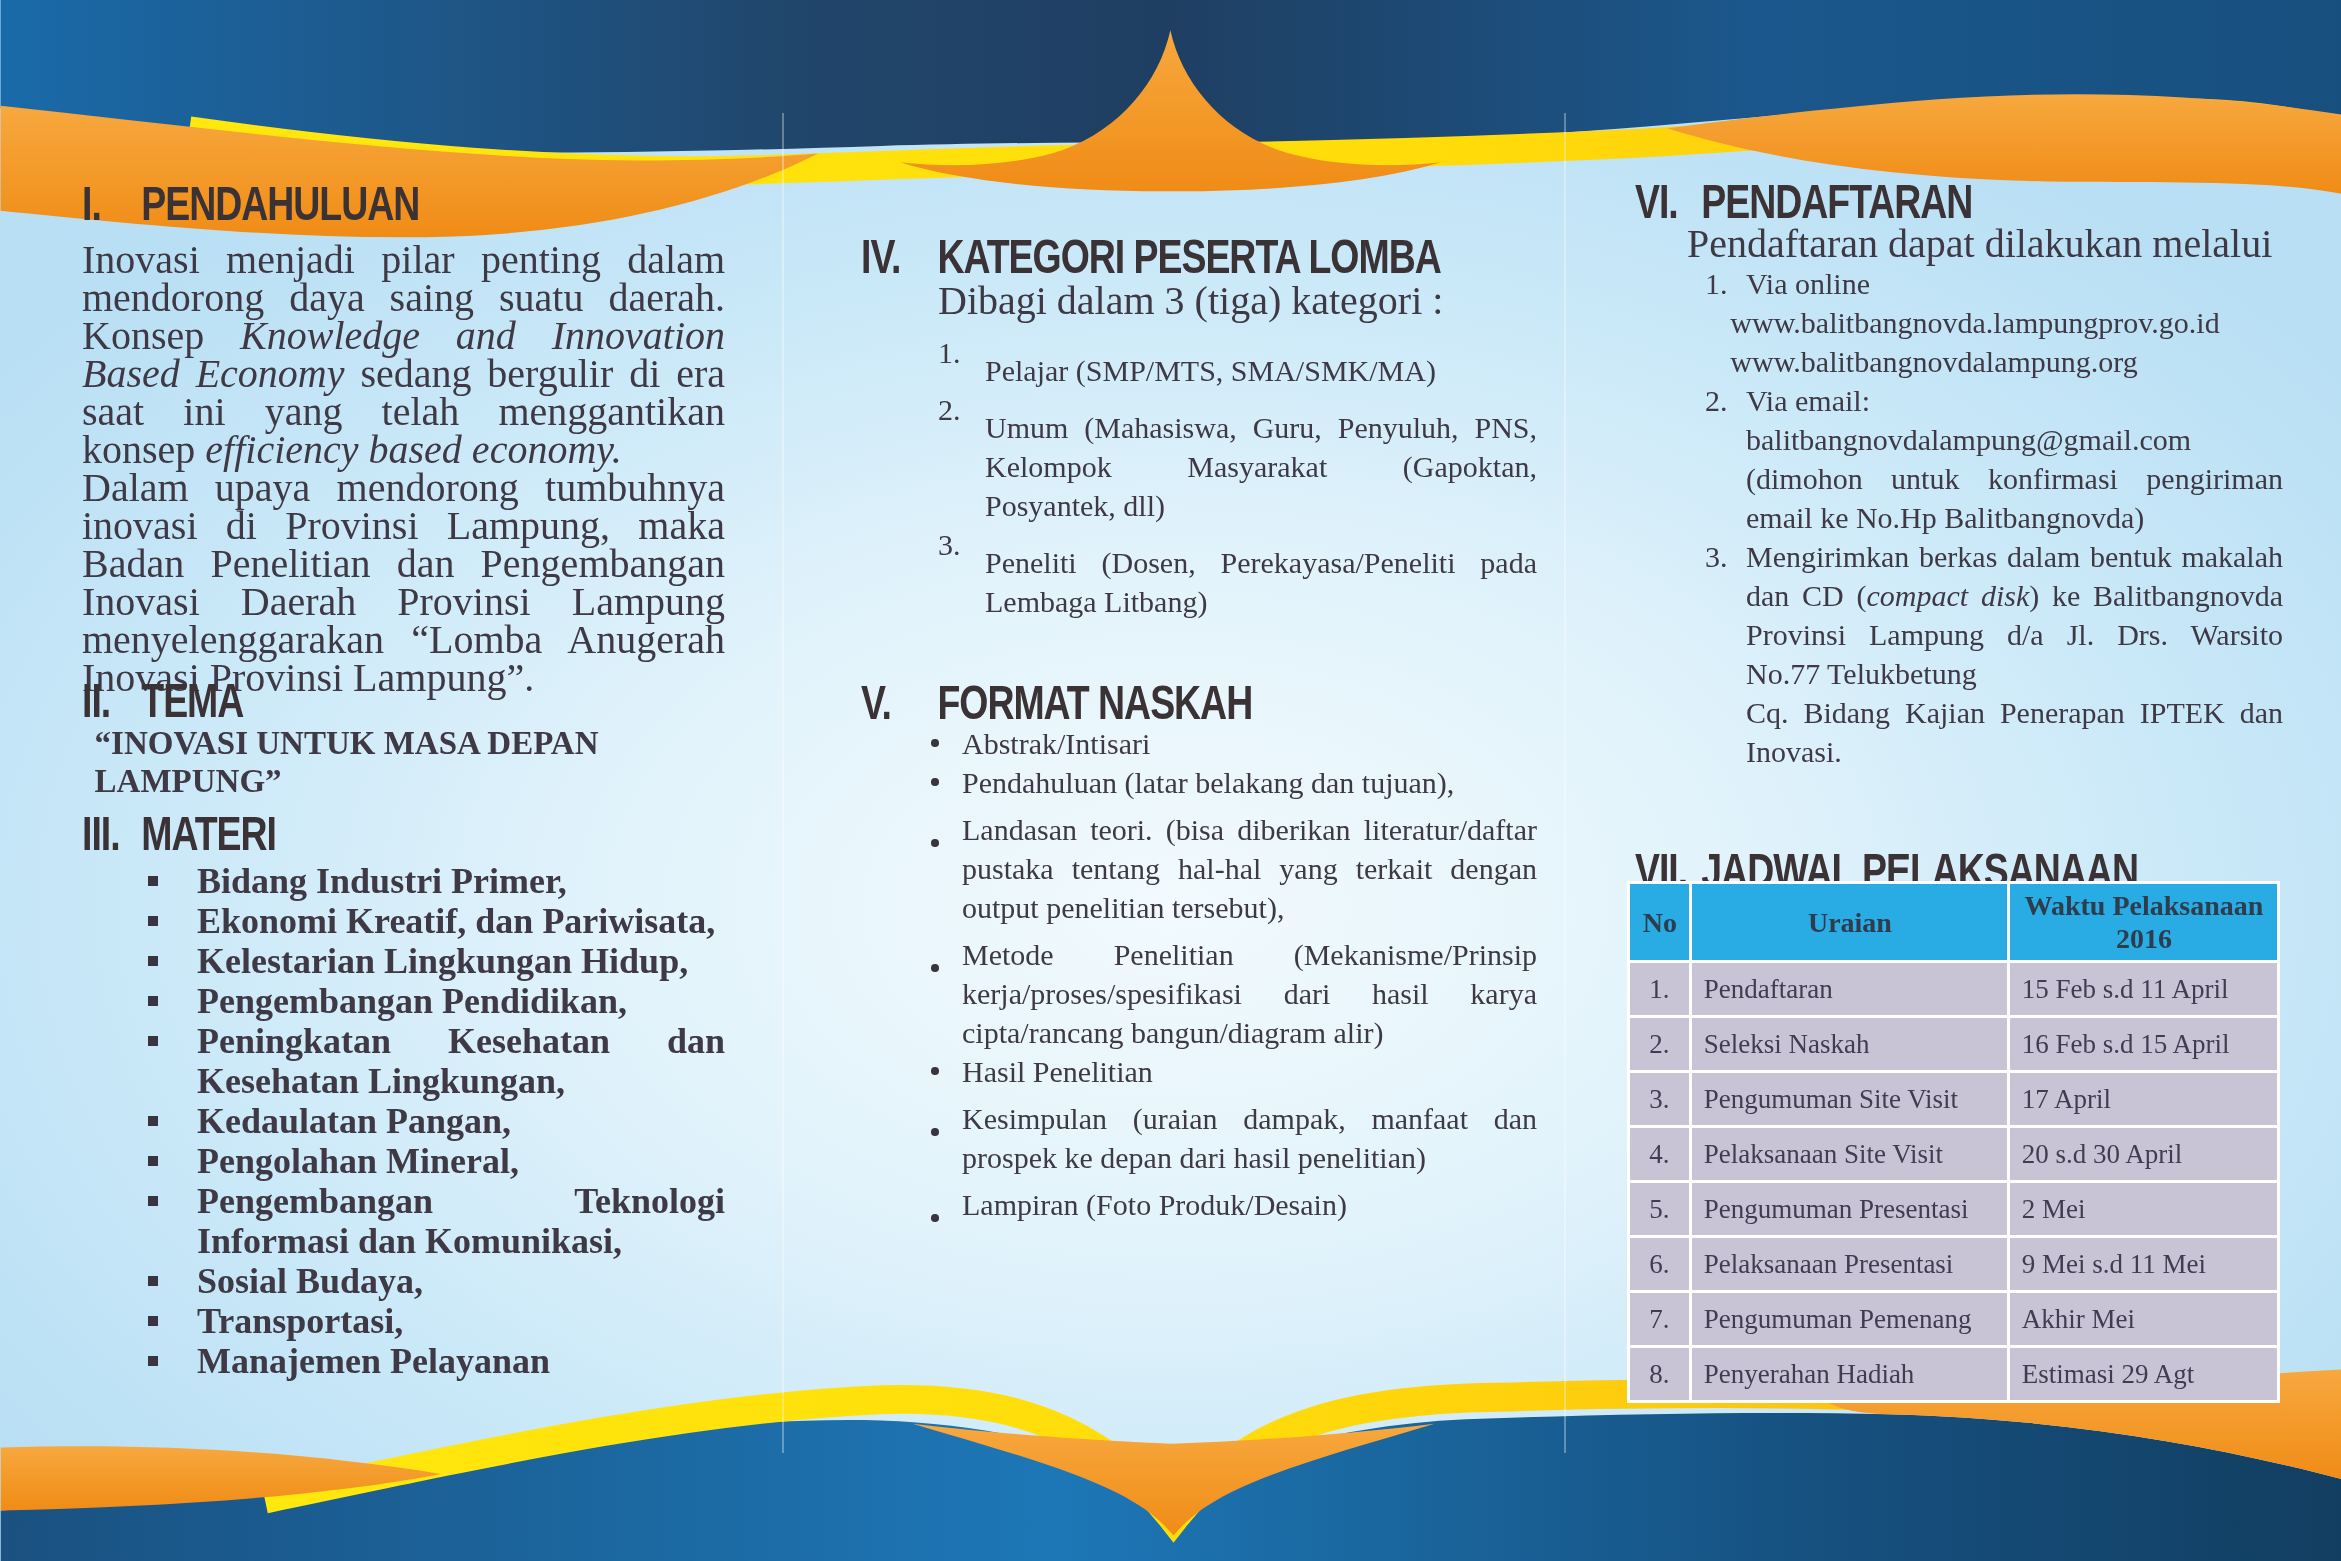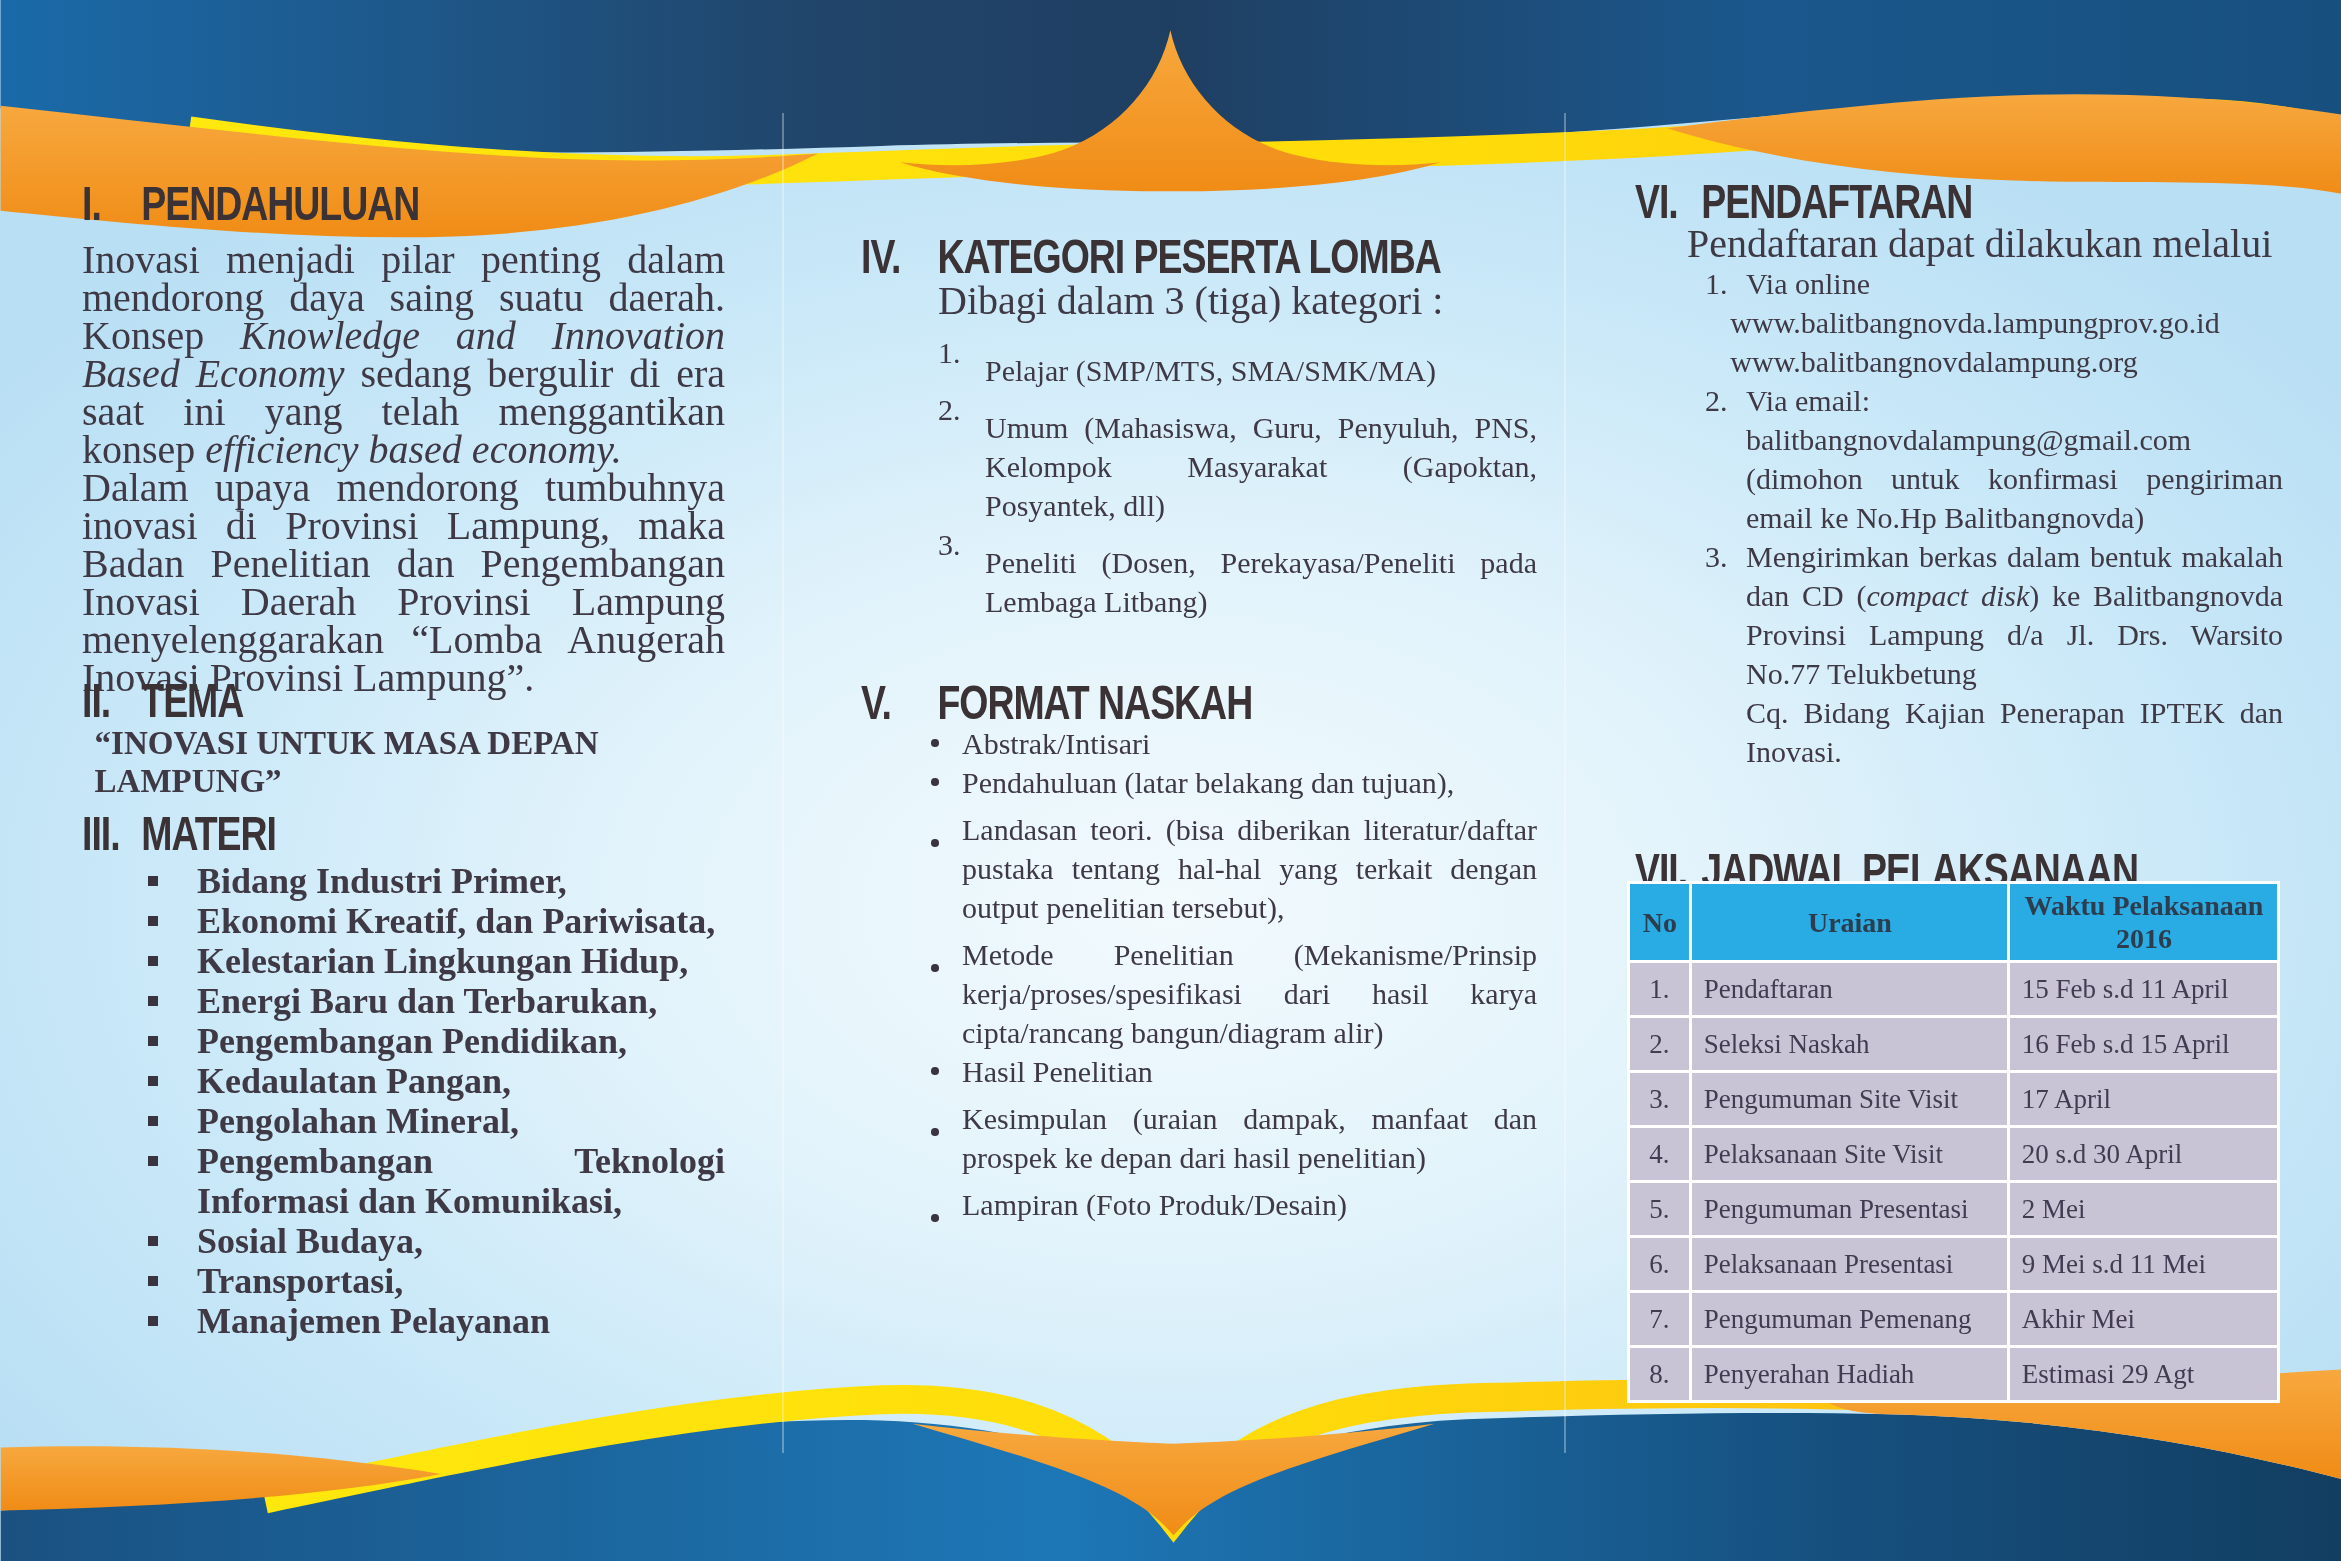--- a/index.html
+++ b/index.html
@@ -120,22 +120,22 @@
   <div class="sech" style="top:809px">
     <div class="hrow">
         <span class="hn">III.</span>
         <span class="ht">MATERI</span>
       </div>
   </div>
   <ul class="mlist" style="top:861px">
     <li><span class="sq"></span><span>Bidang Industri Primer,</span></li>
     <li><span class="sq"></span><span>Ekonomi Kreatif, dan Pariwisata,</span></li>
     <li><span class="sq"></span><span>Kelestarian Lingkungan Hidup,</span></li>
-    <li><span class="sq"></span><span>Energi Baru dan Terbarukan,</span></li>
     <li><span class="sq"></span><span>Pengembangan Pendidikan,</span></li>
+    <li><span class="sq"></span><span>Peningkatan Kesehatan dan Kesehatan Lingkungan,</span></li>
     <li><span class="sq"></span><span>Kedaulatan Pangan,</span></li>
     <li><span class="sq"></span><span>Pengolahan Mineral,</span></li>
     <li><span class="sq"></span><span>Pengembangan Teknologi Informasi dan Komunikasi,</span></li>
     <li><span class="sq"></span><span>Sosial Budaya,</span></li>
     <li><span class="sq"></span><span>Transportasi,</span></li>
     <li><span class="sq"></span><span>Manajemen Pelayanan</span></li>
   </ul>
 </section>
 
 <section class="panel" id="panel2">

